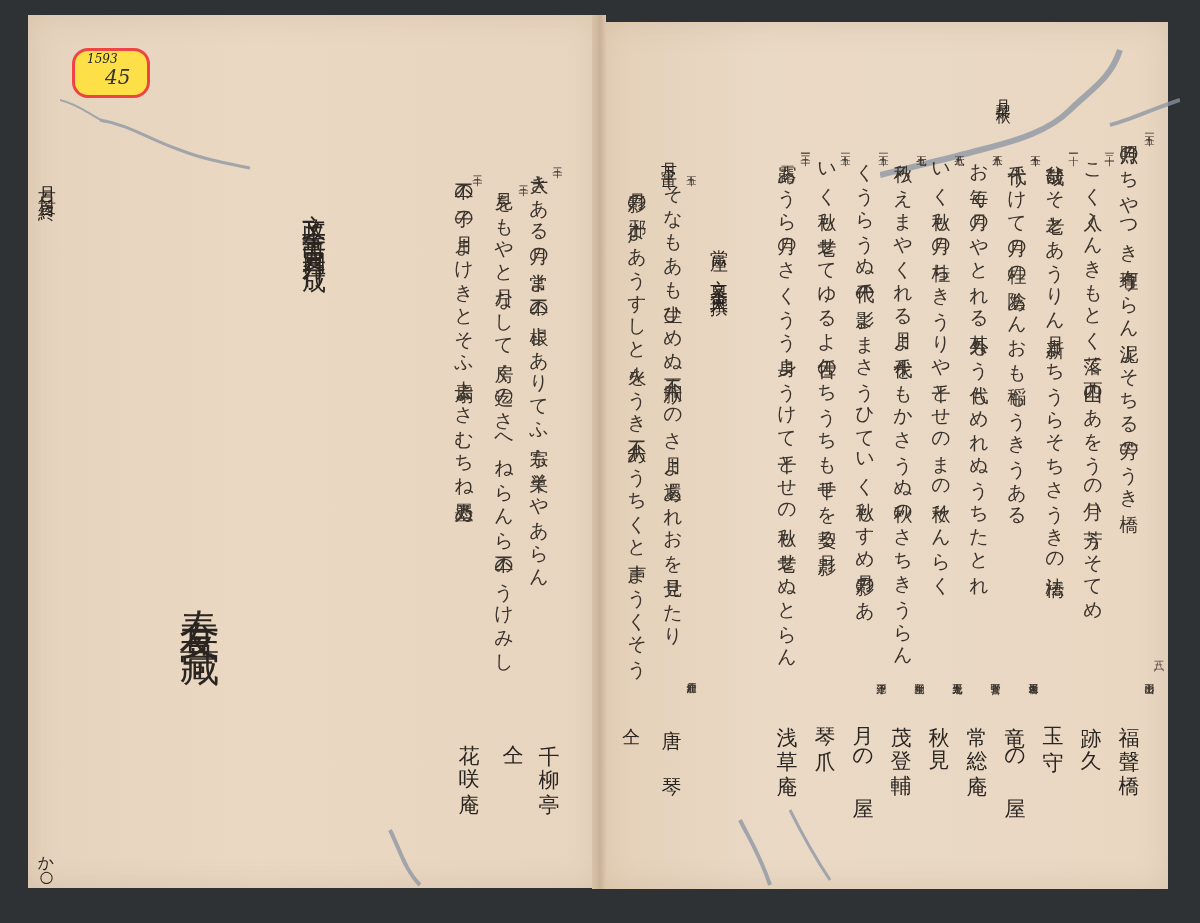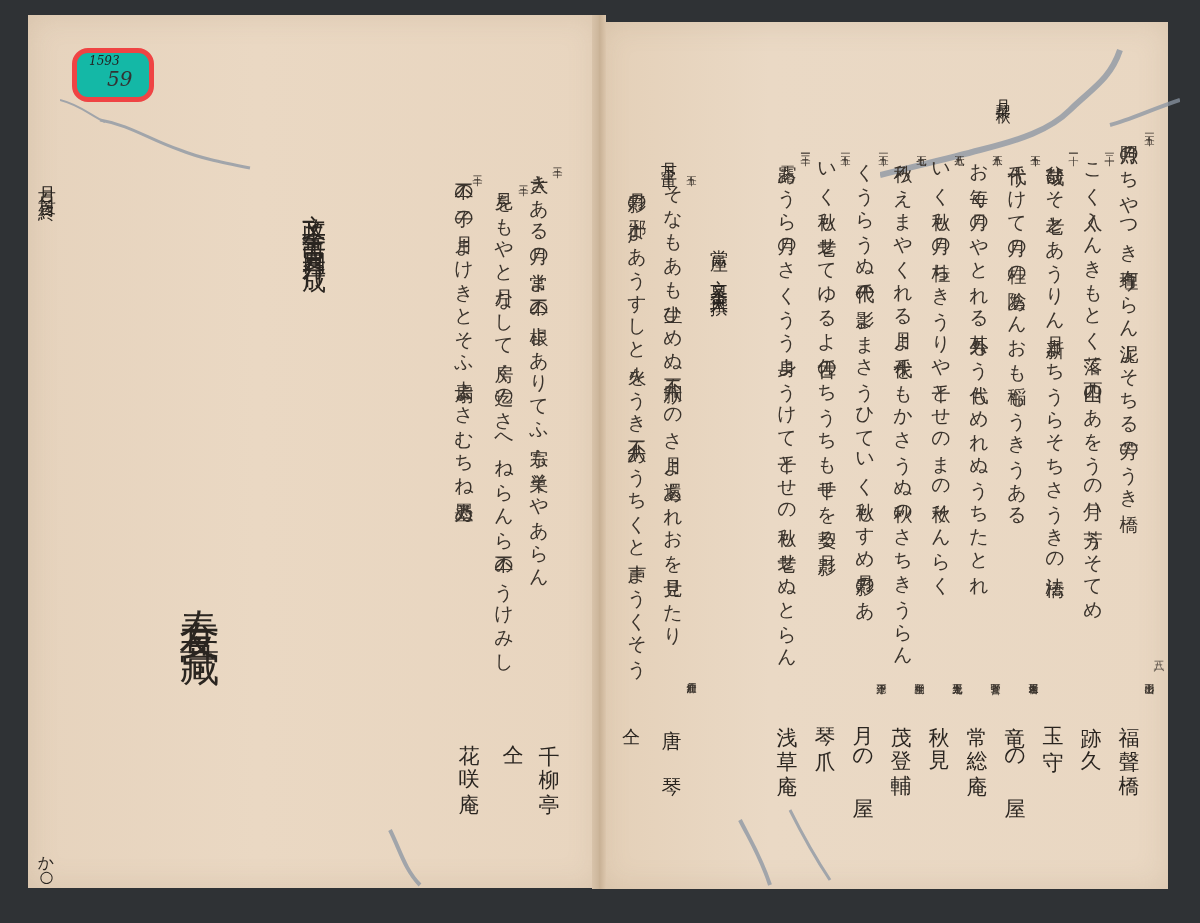--- a/index.html
+++ b/index.html
@@ -24,22 +24,22 @@
   }
   .v {
     position:absolute;
     writing-mode:vertical-rl;
     text-orientation:upright;
     white-space:nowrap;
     line-height:1;
   }
   .stamp {
     position:absolute; left:72px; top:48px; width:72px; height:44px;
-    border:5px solid #ef4444; border-radius:16px;
-    background:#14b8a6;
+    border:3px solid #ef4444; border-radius:16px;
+    background:#fde047;
     font-family:"DejaVu Serif",serif;
   }
   .stamp .n1 { position:absolute; left:12px; top:1px; font-size:12px; font-style:italic; color:#222; }
   .stamp .n2 { position:absolute; left:30px; top:14px; font-size:20px; font-style:italic; color:#333; }
   .stain {
     position:absolute; stroke:#8a95a3; fill:none; opacity:.75;
   }
   .kanji-big { font-size:26px; letter-spacing:6px; }
   .kanji-mid { font-size:20px; letter-spacing:4px; }
   .cursive { font-size:19px; letter-spacing:2px; font-family:"DejaVu Serif",serif; color:#3a332c; }
@@ -64,21 +64,21 @@
 <svg class="stain" style="left:380px;top:820px;" width="60" height="70">
   <path d="M10 10 C20 30 25 50 40 65" stroke-width="4"></path>
 </svg>
 <svg class="stain" style="left:730px;top:800px;" width="120" height="90">
   <path d="M10 20 C20 40 30 55 40 85" stroke-width="4"></path>
   <path d="M60 10 C70 30 80 50 100 80" stroke-width="3"></path>
 </svg>
 
 <div class="stamp">
   <span class="n1">1593</span>
-  <span class="n2">59</span>
+  <span class="n2">45</span>
 </div>
 
 <div class="v kanji-mid" style="left:38px;top:172px;font-size:18px;letter-spacing:6px;">月百首終</div>
 
 <div class="v kanji-big" style="left:302px;top:195px;font-size:24px;letter-spacing:5px;">文政十二年己丑夏四月行成</div>
 
 <div class="v" style="left:180px;top:578px;font-size:40px;letter-spacing:12px;">春友亭藏</div>
 
 <div class="v cursive" style="left:530px;top:160px;">大きある月の常よ不二の根よありてふ宗も巣そやあらん</div>
 <div class="v tiny" style="left:552px;top:160px;">十三</div>

